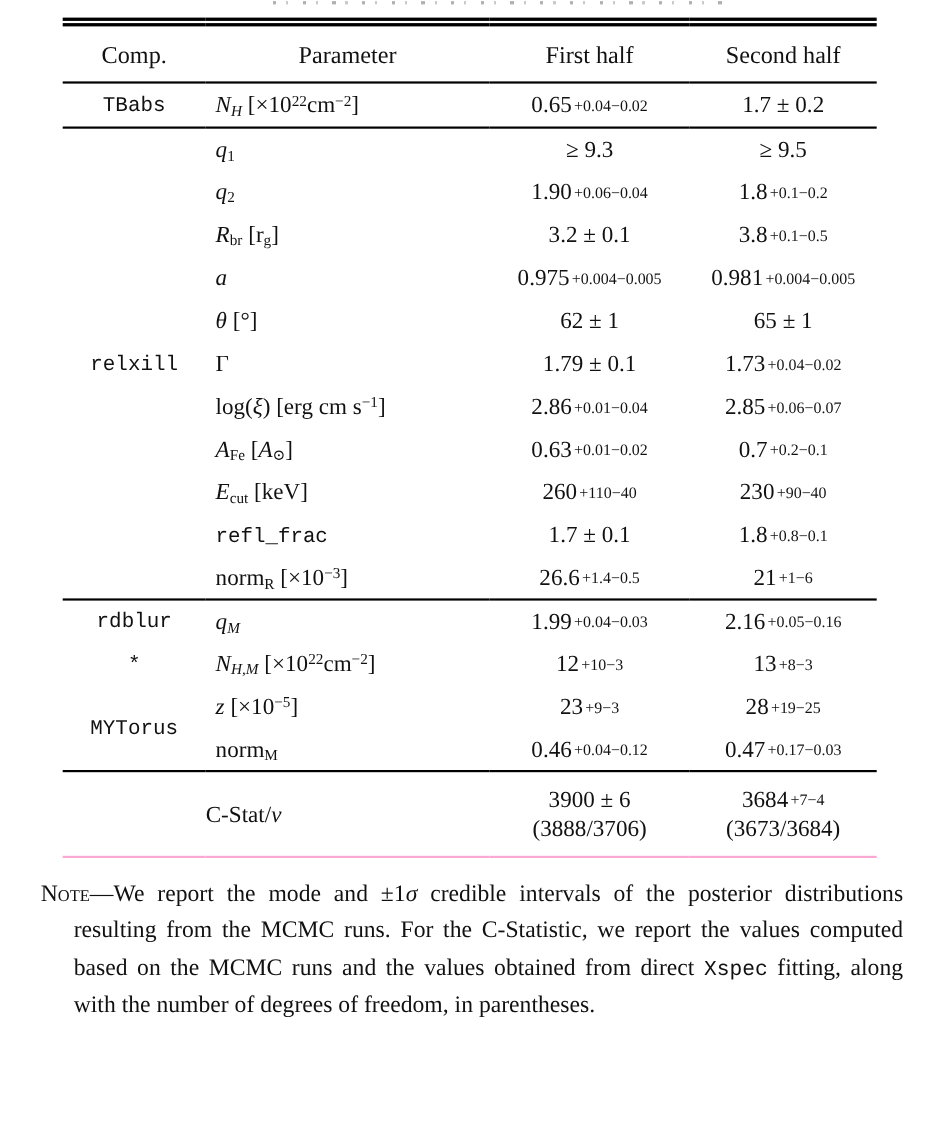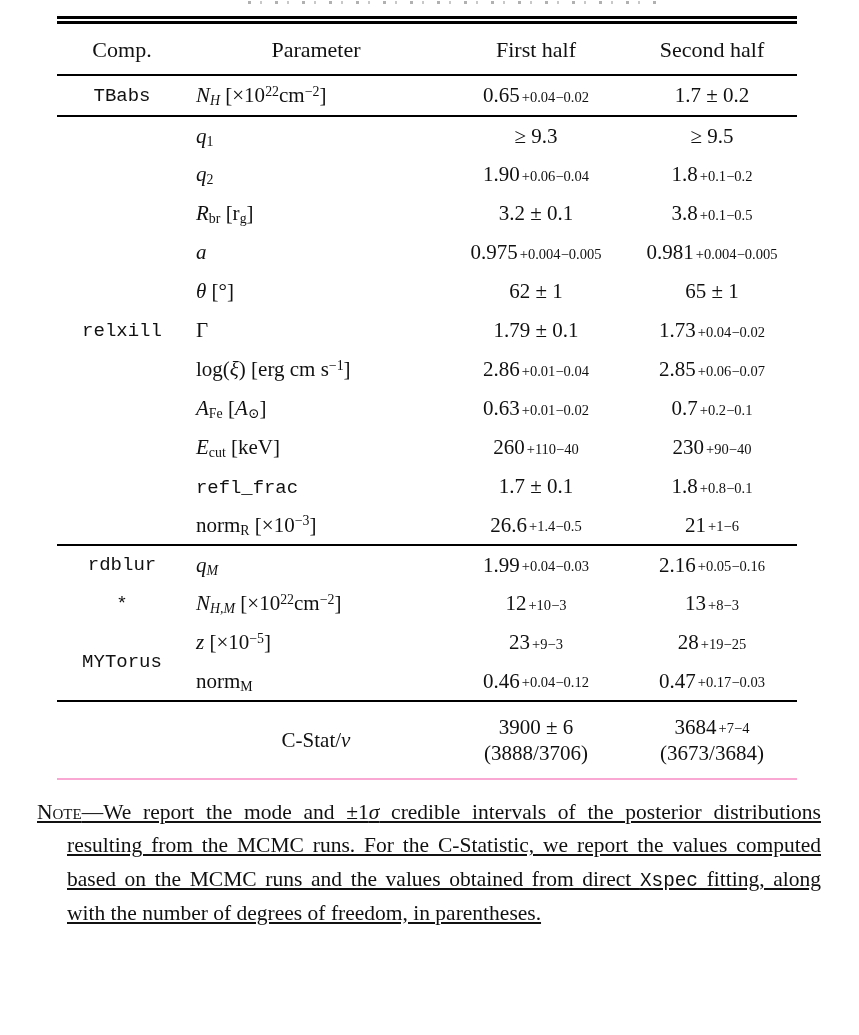--- a/index.html
+++ b/index.html
@@ -28,38 +28,38 @@
   tr{height:39px;}
   tr.row-tall{height:78px;}
   tr.row-first{height:41px;}
   td{font-size:21px;vertical-align:middle;padding:2px 0;}
   td.comp{
     text-align:center;
     font-family:"Liberation Mono","DejaVu Sans Mono",monospace;
     font-size:19px;
   }
   td.param{text-align:left;padding-left:9px;}
-  td.param.center{text-align:center;padding-left:0;}
+  td.param.center{padding-left:0;}
   td.val{text-align:center;}
   .vline{line-height:1.25;}
   .it{font-style:italic;}
   .sup{font-size:.66em;position:relative;top:-.45em;}
   .sub{font-size:.66em;position:relative;top:.24em;}
   .subit{font-size:.66em;position:relative;top:.24em;font-style:italic;}
   .mono{font-family:"Liberation Mono","DejaVu Sans Mono",monospace;font-size:.9em;}
   .sc{font-variant:small-caps;}
   .ss{
     display:inline-flex;flex-direction:row;justify-content:center;
     font-size:14.5px;line-height:1.1;vertical-align:middle;
     text-align:left;margin-left:2px;font-style:normal;
   }
   .note{
     width:784px;margin:16px 0 0 37px;box-sizing:border-box;
     font-size:21.5px;line-height:1.55;text-align:justify;
-    padding-left:30px;text-indent:-30px;text-decoration:underline;
+    padding-left:30px;text-indent:-30px;
   }
 </style>
 </head>
 <body>
 
 <div class="caption-strip"></div>
 
 <table class="params">
   <colgroup>
     <col class="c-comp">

